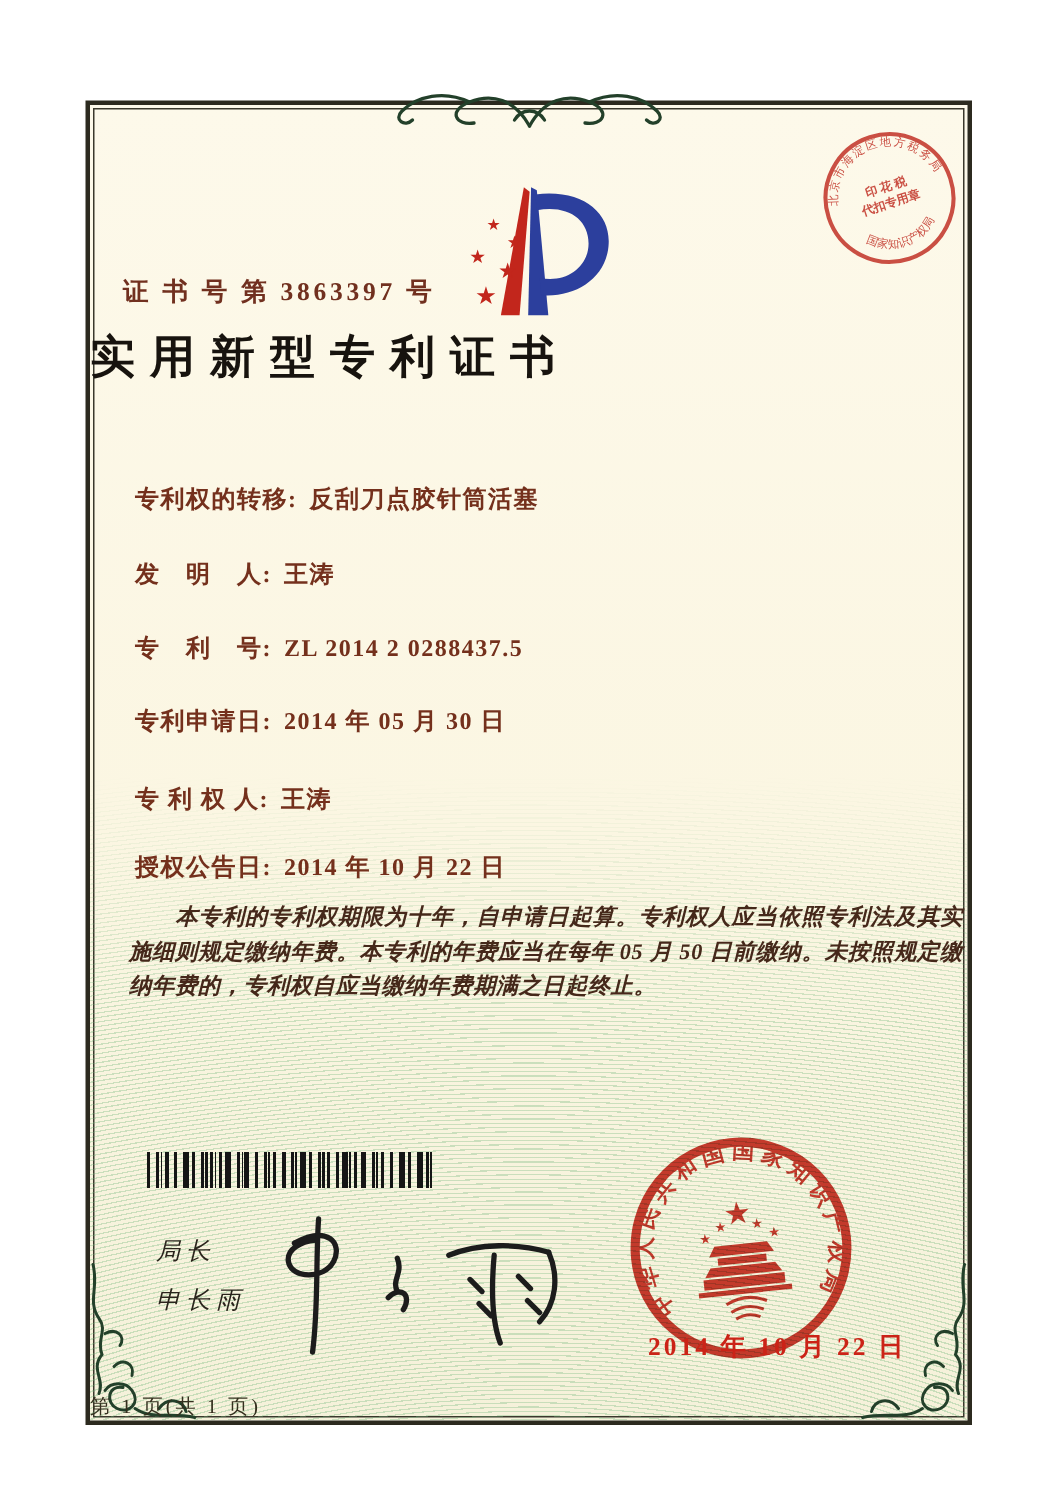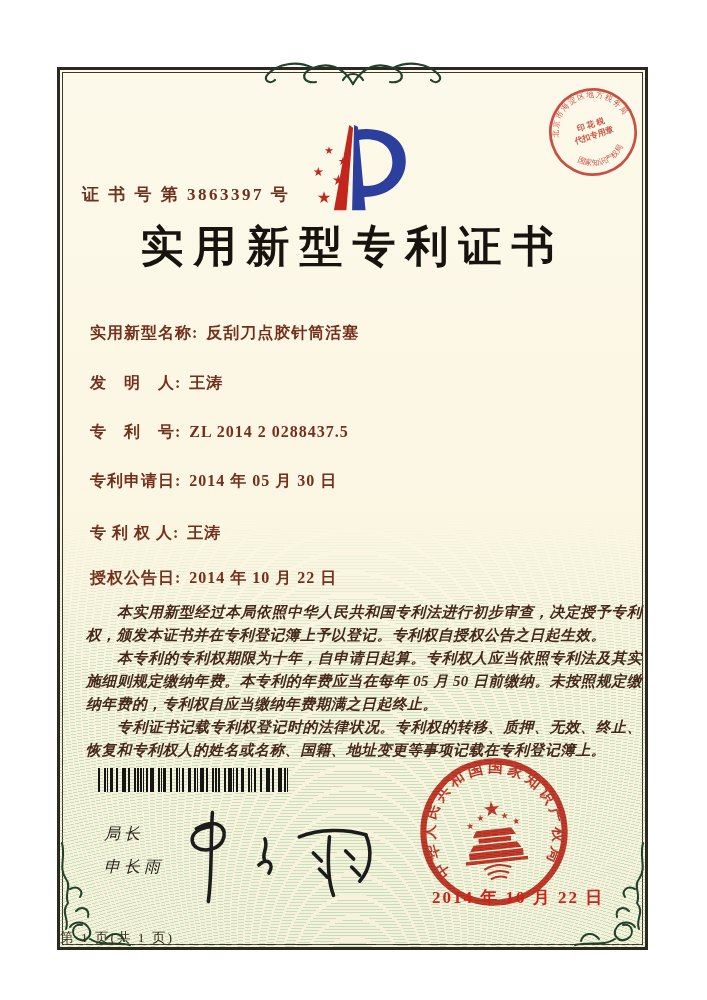--- a/index.html
+++ b/index.html
@@ -27,21 +27,21 @@
   .orn-bl{left:-4px;bottom:-6px;}
   .orn-br{right:-4px;bottom:-6px;transform:scaleX(-1);}
   .cert-number{
     position:absolute;left:22px;top:72px;
     font-size:17px;font-weight:bold;color:#71301f;letter-spacing:2.5px;margin-top:41px;
   }
   .logo{position:absolute;left:237px;top:52px;width:116px;height:92px;}
   .tax-stamp{position:absolute;left:487px;top:16px;width:92px;height:92px;opacity:.82;}
   .title{
     position:absolute;left:0;top:148px;width:100%;margin:0;
-    text-align:center;font-size:43px;font-weight:700;color:#17130e;
+    text-align:left;font-size:30px;font-weight:700;color:#17130e;
     letter-spacing:10px;
   }
   .field-row{
     position:absolute;left:30px;font-size:16px;font-weight:bold;
     color:#74301c;letter-spacing:1px;white-space:nowrap;
   }
   .field-row .lbl{margin-right:8px;}
   .paragraphs{
     position:absolute;left:26px;top:531px;width:556px;
     font-size:14.8px;line-height:23px;color:#45281a;font-weight:600;
@@ -132,42 +132,40 @@
       <text font-size="9" letter-spacing="1.5"><textPath href="#ts-top" startOffset="50%" text-anchor="middle">北京市海淀区地方税务局</textPath></text>
       <text x="54" y="48" text-anchor="middle" font-size="9.5" font-weight="bold">印 花 税</text>
       <text x="54" y="61" text-anchor="middle" font-size="9.5" font-weight="bold">代扣专用章</text>
       <text font-size="9"><textPath href="#ts-bot" startOffset="50%" text-anchor="middle">国家知识产权局</textPath></text>
     </g>
   </svg>
 
   <h1 class="title">实用新型专利证书</h1>
 
   <div class="field-row" style="top:253px">
-    <span class="lbl">实用新型名称:</span><span>反刮刀点胶针筒活塞</span>
+    <span class="lbl">专利权的转移:</span><span>反刮刀点胶针筒活塞</span>
   </div>
   <div class="field-row" style="top:303px">
     <span class="lbl">发　明　人:</span><span>王涛</span>
   </div>
   <div class="field-row" style="top:352px">
     <span class="lbl">专　利　号:</span><span>ZL 2014 2 0288437.5</span>
   </div>
   <div class="field-row" style="top:401px">
     <span class="lbl">专利申请日:</span><span>2014 年 05 月 30 日</span>
   </div>
   <div class="field-row" style="top:453px">
     <span class="lbl">专 利 权 人:</span><span>王涛</span>
   </div>
   <div class="field-row" style="top:498px">
     <span class="lbl">授权公告日:</span><span>2014 年 10 月 22 日</span>
   </div>
 
   <div class="paragraphs">
-    <p>本实用新型经过本局依照中华人民共和国专利法进行初步审查，决定授予专利权，颁发本证书并在专利登记簿上予以登记。专利权自授权公告之日起生效。</p>
     <p>本专利的专利权期限为十年，自申请日起算。专利权人应当依照专利法及其实施细则规定缴纳年费。本专利的年费应当在每年 05 月 50 日前缴纳。未按照规定缴纳年费的，专利权自应当缴纳年费期满之日起终止。</p>
-    <p>专利证书记载专利权登记时的法律状况。专利权的转移、质押、无效、终止、恢复和专利权人的姓名或名称、国籍、地址变更等事项记载在专利登记簿上。</p>
   </div>
 
   <div class="barcode"></div>
 
   <div class="officer">
     <div>局长</div>
     <div>申长雨</div>
   </div>
 
   <svg class="signature" viewBox="0 0 220 100">

